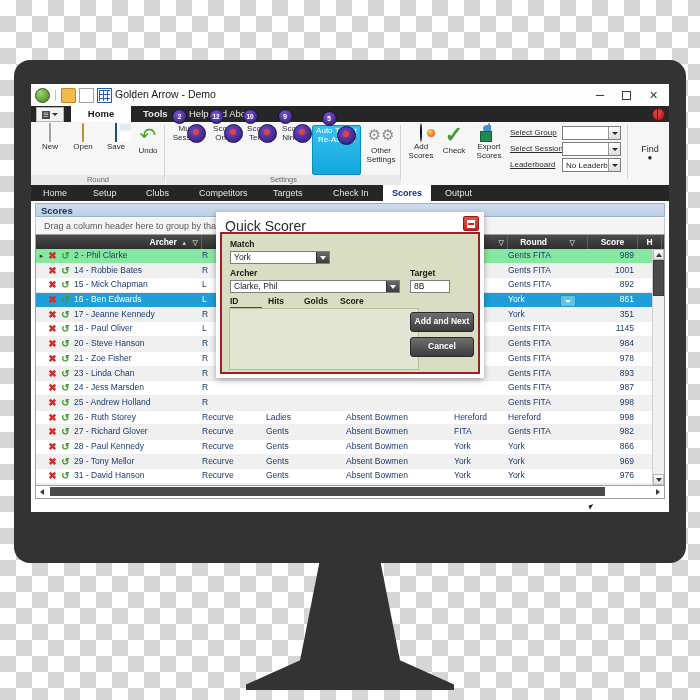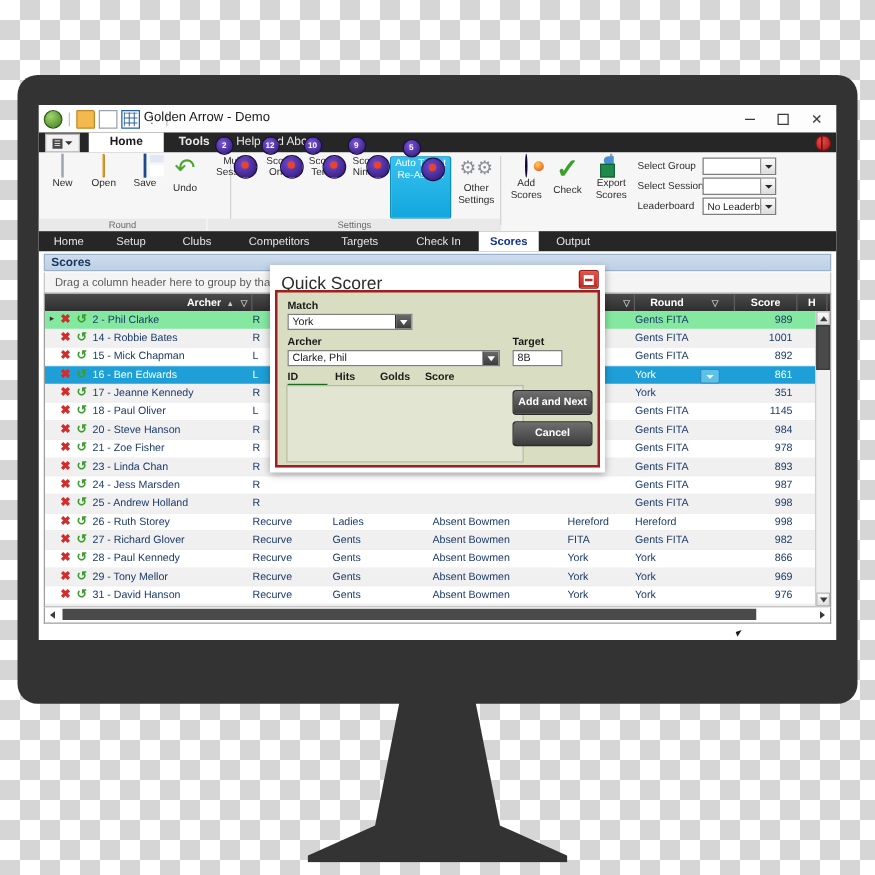--- a/index.html
+++ b/index.html
@@ -99,21 +99,21 @@
   .gear{width:22px;height:22px;margin:0 auto 2px;position:relative;color:#8a8f95;font-size:15px;line-height:22px;}
   .ic-addsc{width:20px;height:20px;margin:0 auto 2px;border-radius:50%;
     background:radial-gradient(circle at 40% 32%,#5b3bbd,#160a3d);border:1px solid #120833;position:relative;}
   .ic-addsc:after{content:"";position:absolute;left:6px;top:5px;width:8px;height:8px;border-radius:50%;
     background:radial-gradient(circle at 40% 35%,#ffd34d,#e03b1f);}
   .ic-check{color:#3aa12a;font-size:22px;line-height:22px;font-weight:bold;}
   .ic-export{width:18px;height:21px;margin:0 auto 2px;background:#ffffff;border:1px solid #9aa4ae;position:relative;}
   .ic-export:after{content:"";position:absolute;right:-3px;bottom:-1px;width:10px;height:9px;background:#1e8a4c;border:1px solid #146238;}
   .ic-export:before{content:"";position:absolute;right:-2px;top:1px;width:8px;height:7px;background:#4a8fd0;border-radius:50% 0 0 50%;}
 
-  .fieldrow{position:absolute;font-size:8px;color:#2b2b2b;white-space:nowrap;}
+  .fieldrow{position:absolute;font-size:8px;color:#2b2b2b;white-space:nowrap;text-decoration:underline;}
   .cbox{position:absolute;height:12px;background:#fff;border:1px solid #7d7d7d;display:flex;align-items:center;}
   .cbox .cbtxt{font-size:8px;color:#1a1a1a;padding-left:3px;white-space:nowrap;overflow:hidden;}
   .cbox .cbarr{position:absolute;right:0;top:0;width:11px;height:100%;
     background:linear-gradient(#fbfbfb,#dcdcdc);border-left:1px solid #9a9a9a;
     display:flex;align-items:center;justify-content:center;}
   .cbox .cbarr i{width:0;height:0;border-left:3px solid transparent;border-right:3px solid transparent;border-top:3px solid #2b2b2b;display:block;}
   .findgrp{position:absolute;top:2px;width:44px;height:55px;border-left:1px solid #d4d4d4;border-right:1px solid #d4d4d4;
     text-align:center;}
   .findgrp .fl{font-size:9px;color:#2b2b2b;margin-top:20px;display:block;}
   .findgrp .fd{font-size:8px;color:#2b2b2b;display:block;line-height:7px;}
@@ -242,21 +242,21 @@
         <span class="cv"></span>
       </div>
       <div class="rtab active" style="left:40px;width:60px;text-align:center;padding:0;">Home</div>
       <div class="rtab" style="left:104px;font-weight:bold;">Tools</div>
       <div class="rtab" style="left:150px;">Help and About</div>
       <div class="bugicon"></div>
     </div>
 
     <div class="ribbon">
 
-      <div class="rgroup" style="left:0;width:154px;">
+      <div class="rgroup" style="left:0;width:134px;">
         <div class="bigbtn" style="left:4px;width:30px;">
           <span class="bico ic-new"></span>
           <span class="bl">New</span>
         </div>
         <div class="bigbtn" style="left:36px;width:32px;">
           <span class="bico ic-open"></span>
           <span class="bl">Open</span>
         </div>
         <div class="bigbtn" style="left:70px;width:30px;">
           <span class="bico ic-save"></span>
@@ -350,20 +350,24 @@
         <div class="fieldrow" style="left:108px;top:38px;">Leaderboard</div>
         <div class="cbox" style="left:160px;top:36px;width:57px;">
           <span class="cbtxt">No Leaderboard</span>
           <span class="cbarr">
               <i></i>
             </span>
         </div>
 
       </div>
 
+      <div class="findgrp" style="left:596px;">
+        <span class="fl">Find</span>
+        <span class="fd">●</span>
+      </div>
     </div>
 
     <div class="apptabs">
       <div class="atab" style="left:2px;">Home</div>
       <div class="atab" style="left:52px;">Setup</div>
       <div class="atab" style="left:105px;">Clubs</div>
       <div class="atab" style="left:158px;">Competitors</div>
       <div class="atab" style="left:232px;">Targets</div>
       <div class="atab" style="left:292px;">Check In</div>
       <div class="atab active" style="left:352px;width:48px;text-align:center;padding:0;">Scores</div>

